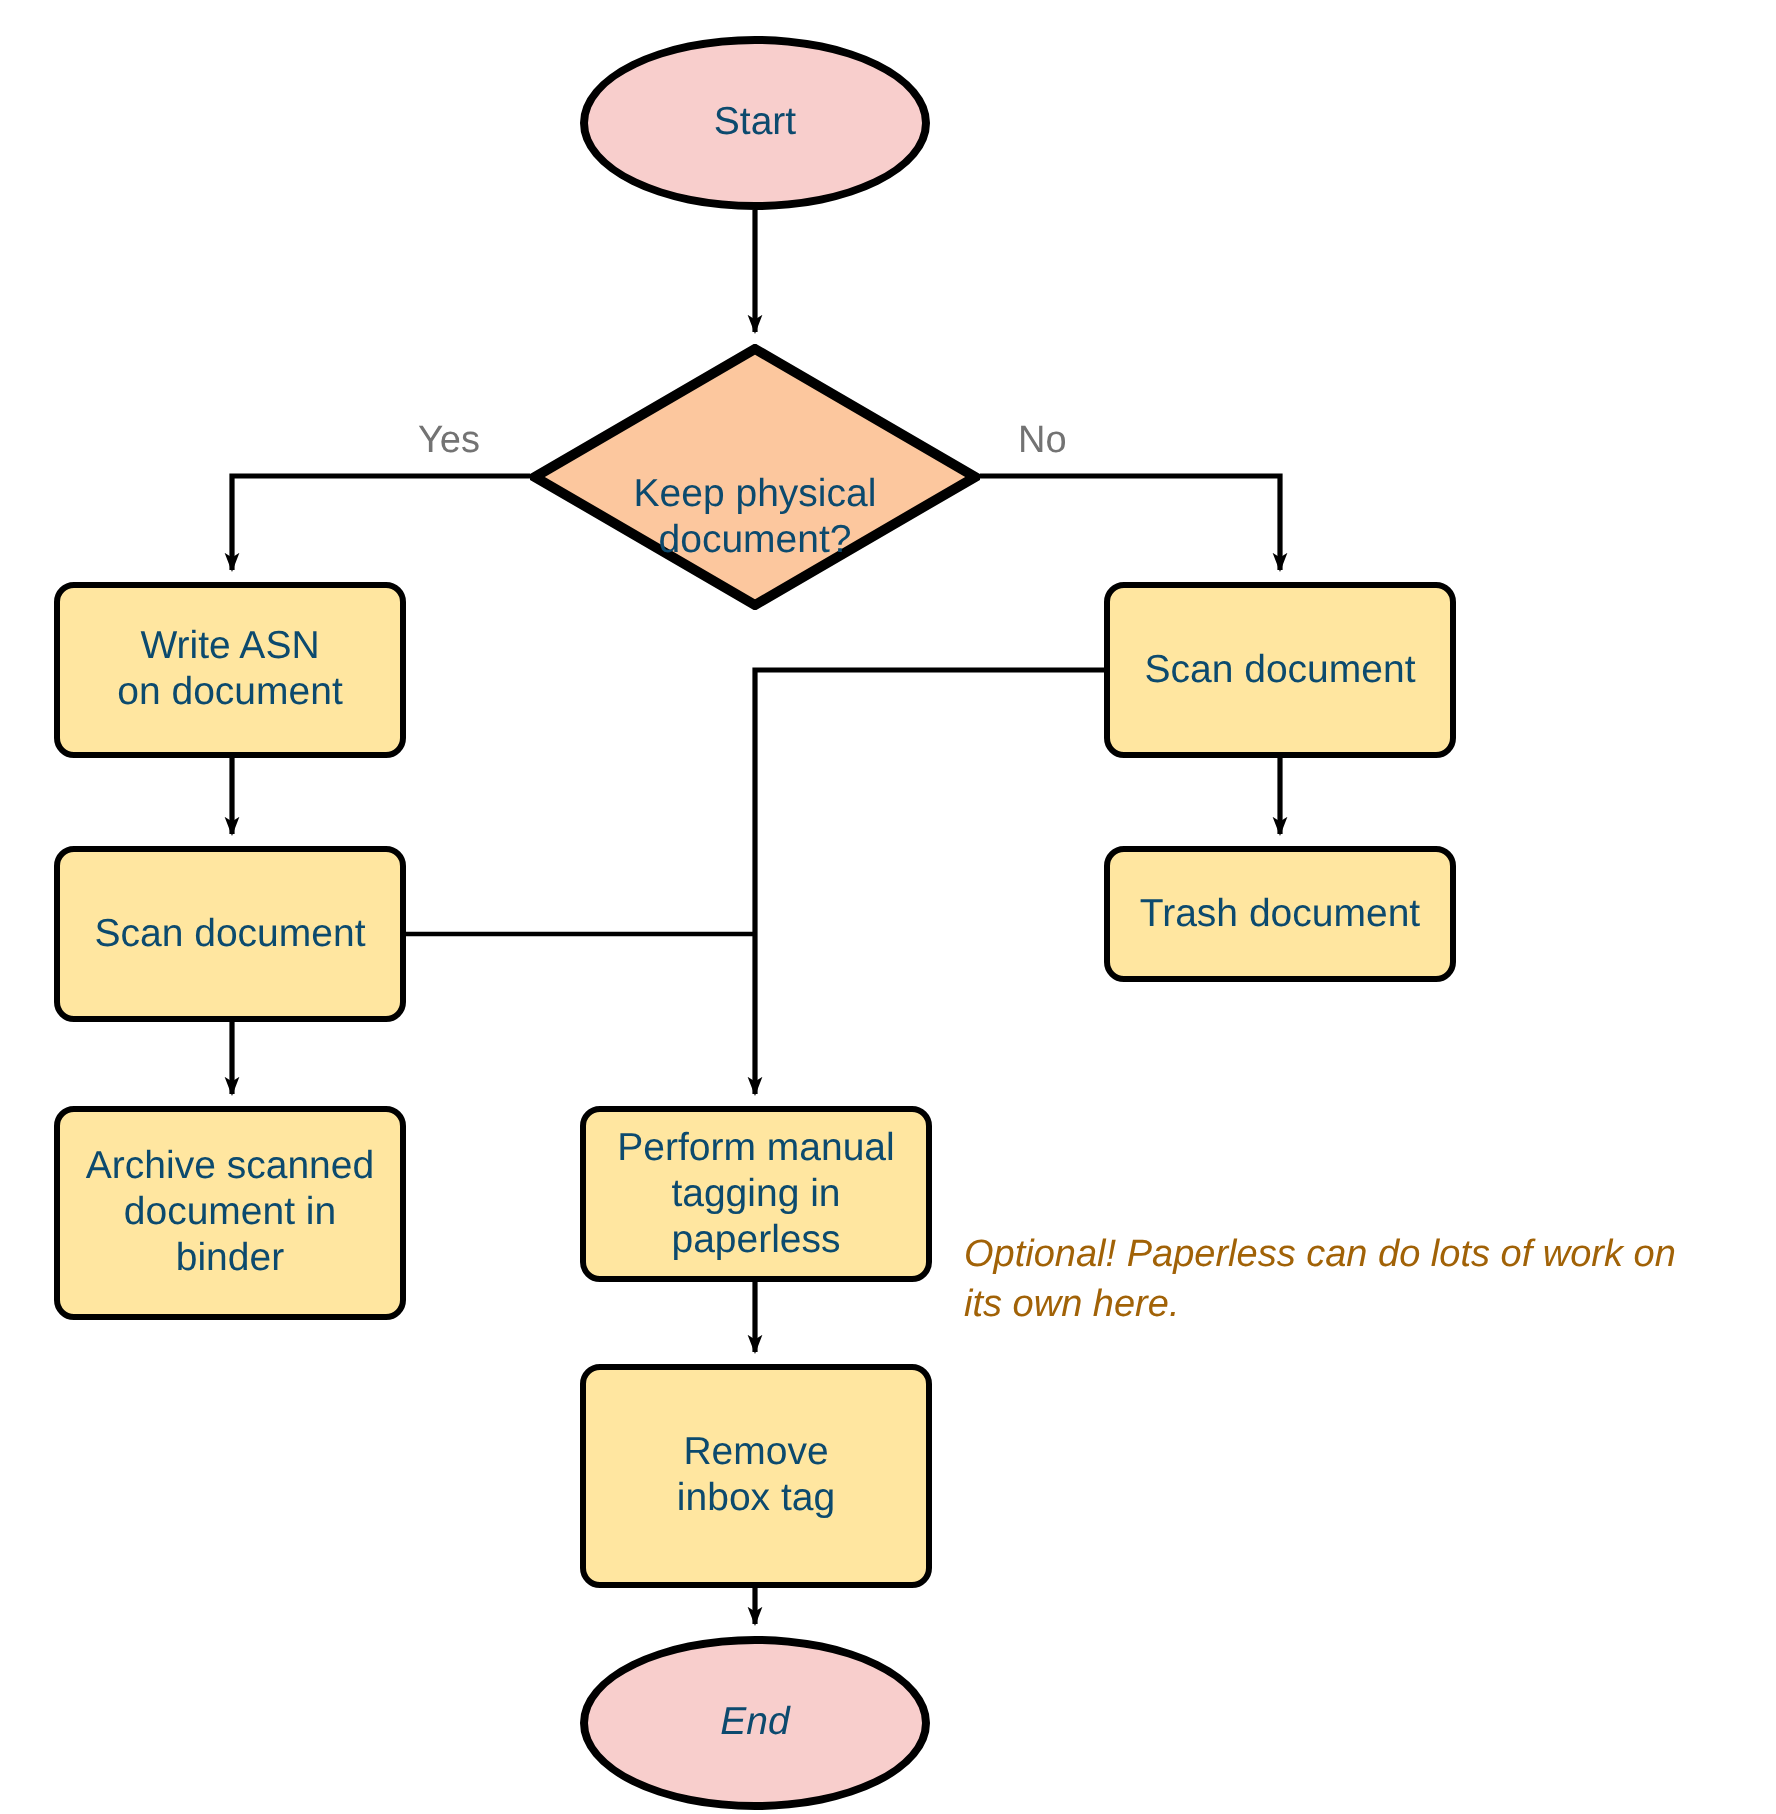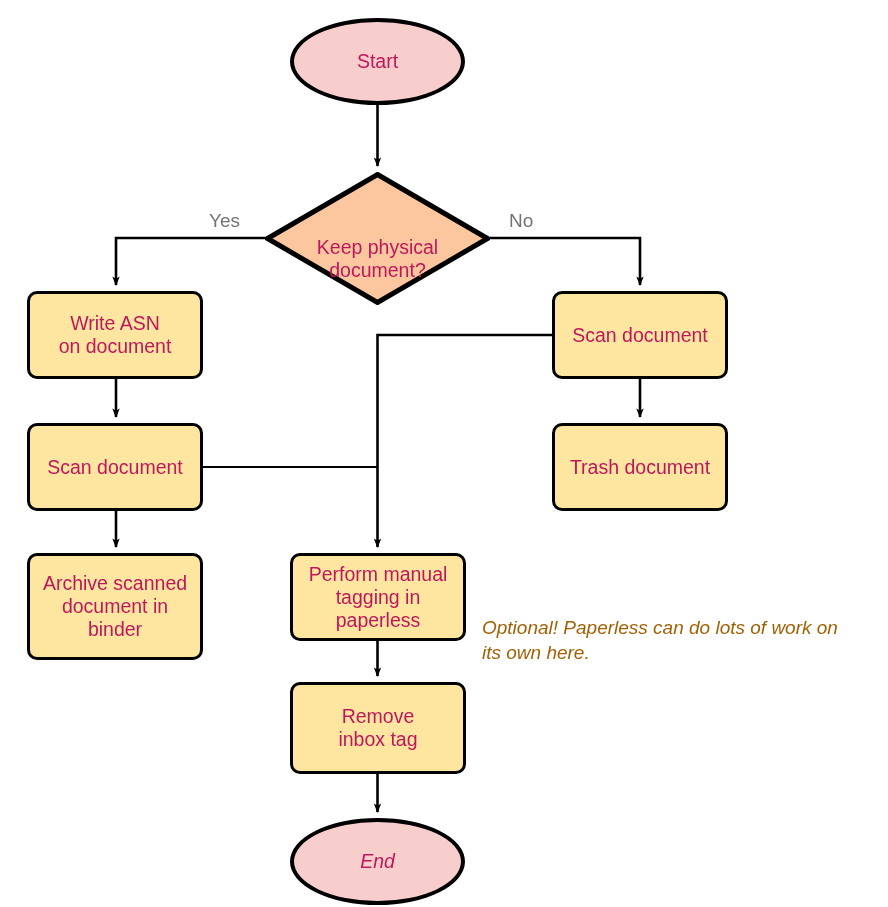--- a/index.html
+++ b/index.html
@@ -30,21 +30,21 @@
   }
   .node {
     position: absolute;
     box-sizing: border-box;
     display: flex;
     align-items: center;
     justify-content: center;
     text-align: center;
     line-height: 1.18;
     font-size: 19.5px;
-    color: #be185d;
+    color: #0c4a6e;
     z-index: 2;
   }
   .node-process {
     border: 3px solid #000000;
     border-radius: 10px;
     background: #ffe6a0;
   }
   .node-terminator {
     border: 4px solid #000000;
     border-radius: 50%;
@@ -154,31 +154,31 @@
   <div class="node node-process" style="left:27px; top:553px; width:176px; height:107px;">
     <span class="node-text">Archive scanned
 document in
 binder</span>
   </div>
 
   <div class="node node-process" style="left:552px; top:291px; width:176px; height:88px;">
     <span class="node-text">Scan document</span>
   </div>
 
-  <div class="node node-process" style="left:552px; top:423px; width:176px; height:88px;">
+  <div class="node node-process" style="left:552px; top:423px; width:176px; height:68px;">
     <span class="node-text">Trash document</span>
   </div>
 
   <div class="node node-process" style="left:290px; top:553px; width:176px; height:88px;">
     <span class="node-text">Perform manual
 tagging in
 paperless</span>
   </div>
 
-  <div class="node node-process" style="left:290px; top:682px; width:176px; height:92px;">
+  <div class="node node-process" style="left:290px; top:682px; width:176px; height:112px;">
     <span class="node-text">Remove
 inbox tag</span>
   </div>
 
   <div class="node node-terminator" style="left:290px; top:818px; width:175px; height:87px;font-style:italic;">
     <span class="node-text">End</span>
   </div>
 
   <div class="annotation" style="left:482px; top:589px; width:400px;">
     <span>Optional! Paperless can do lots of work on

